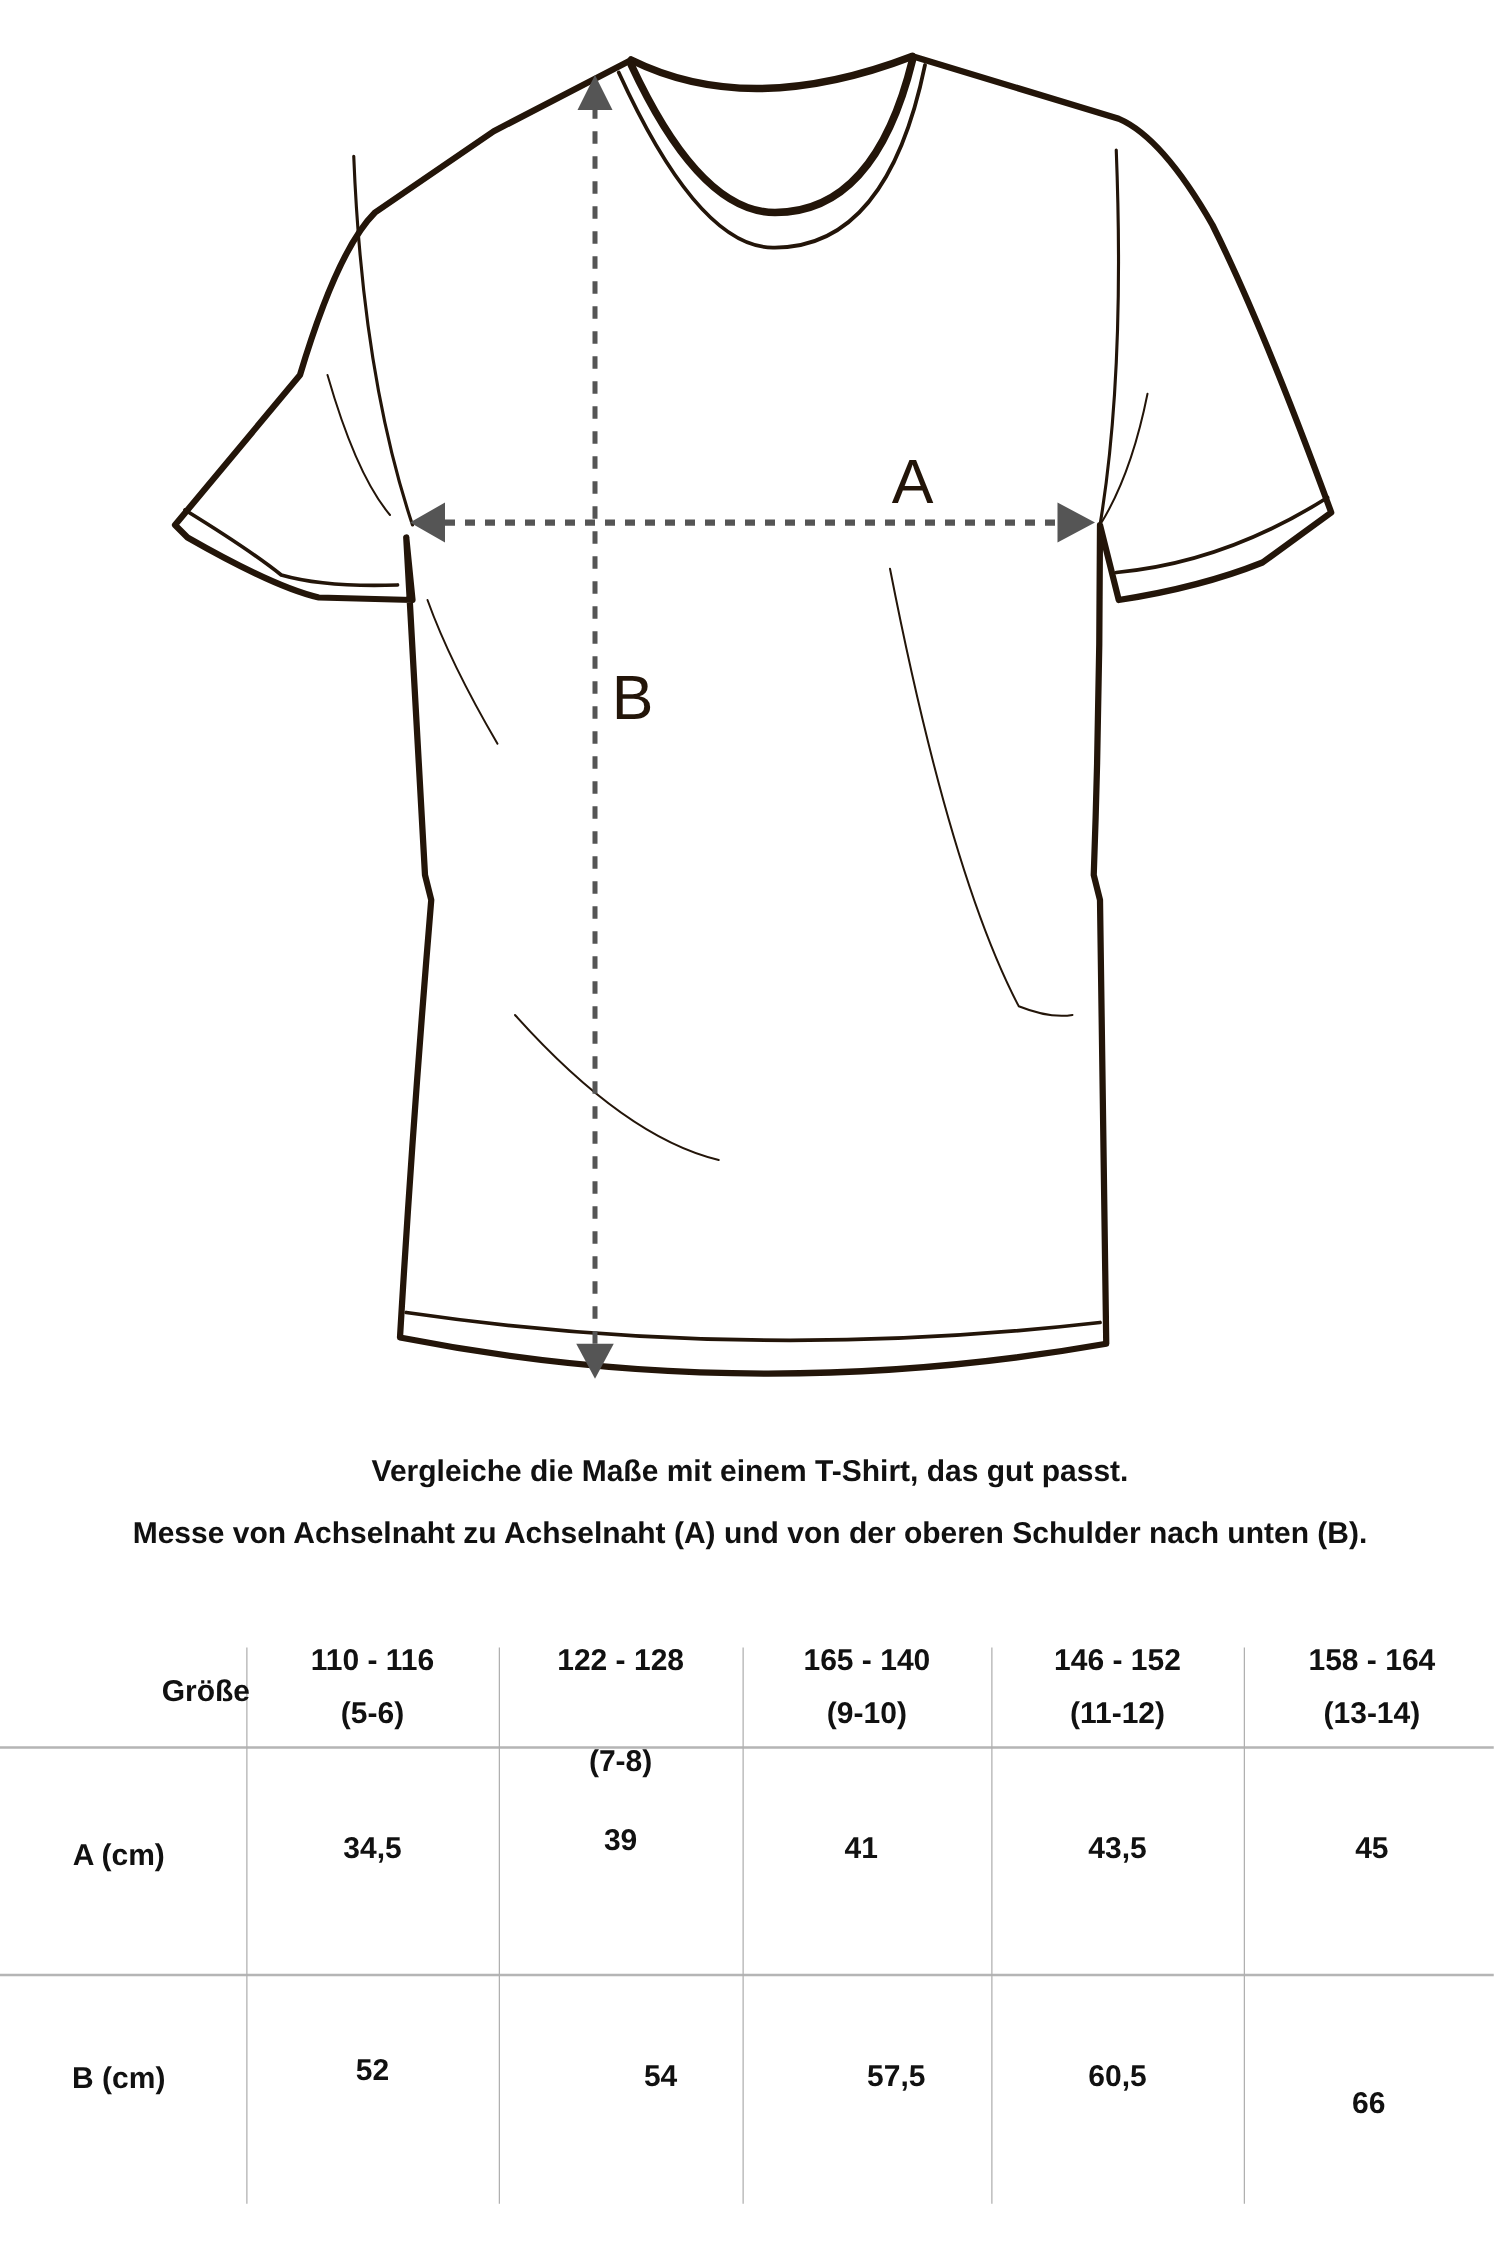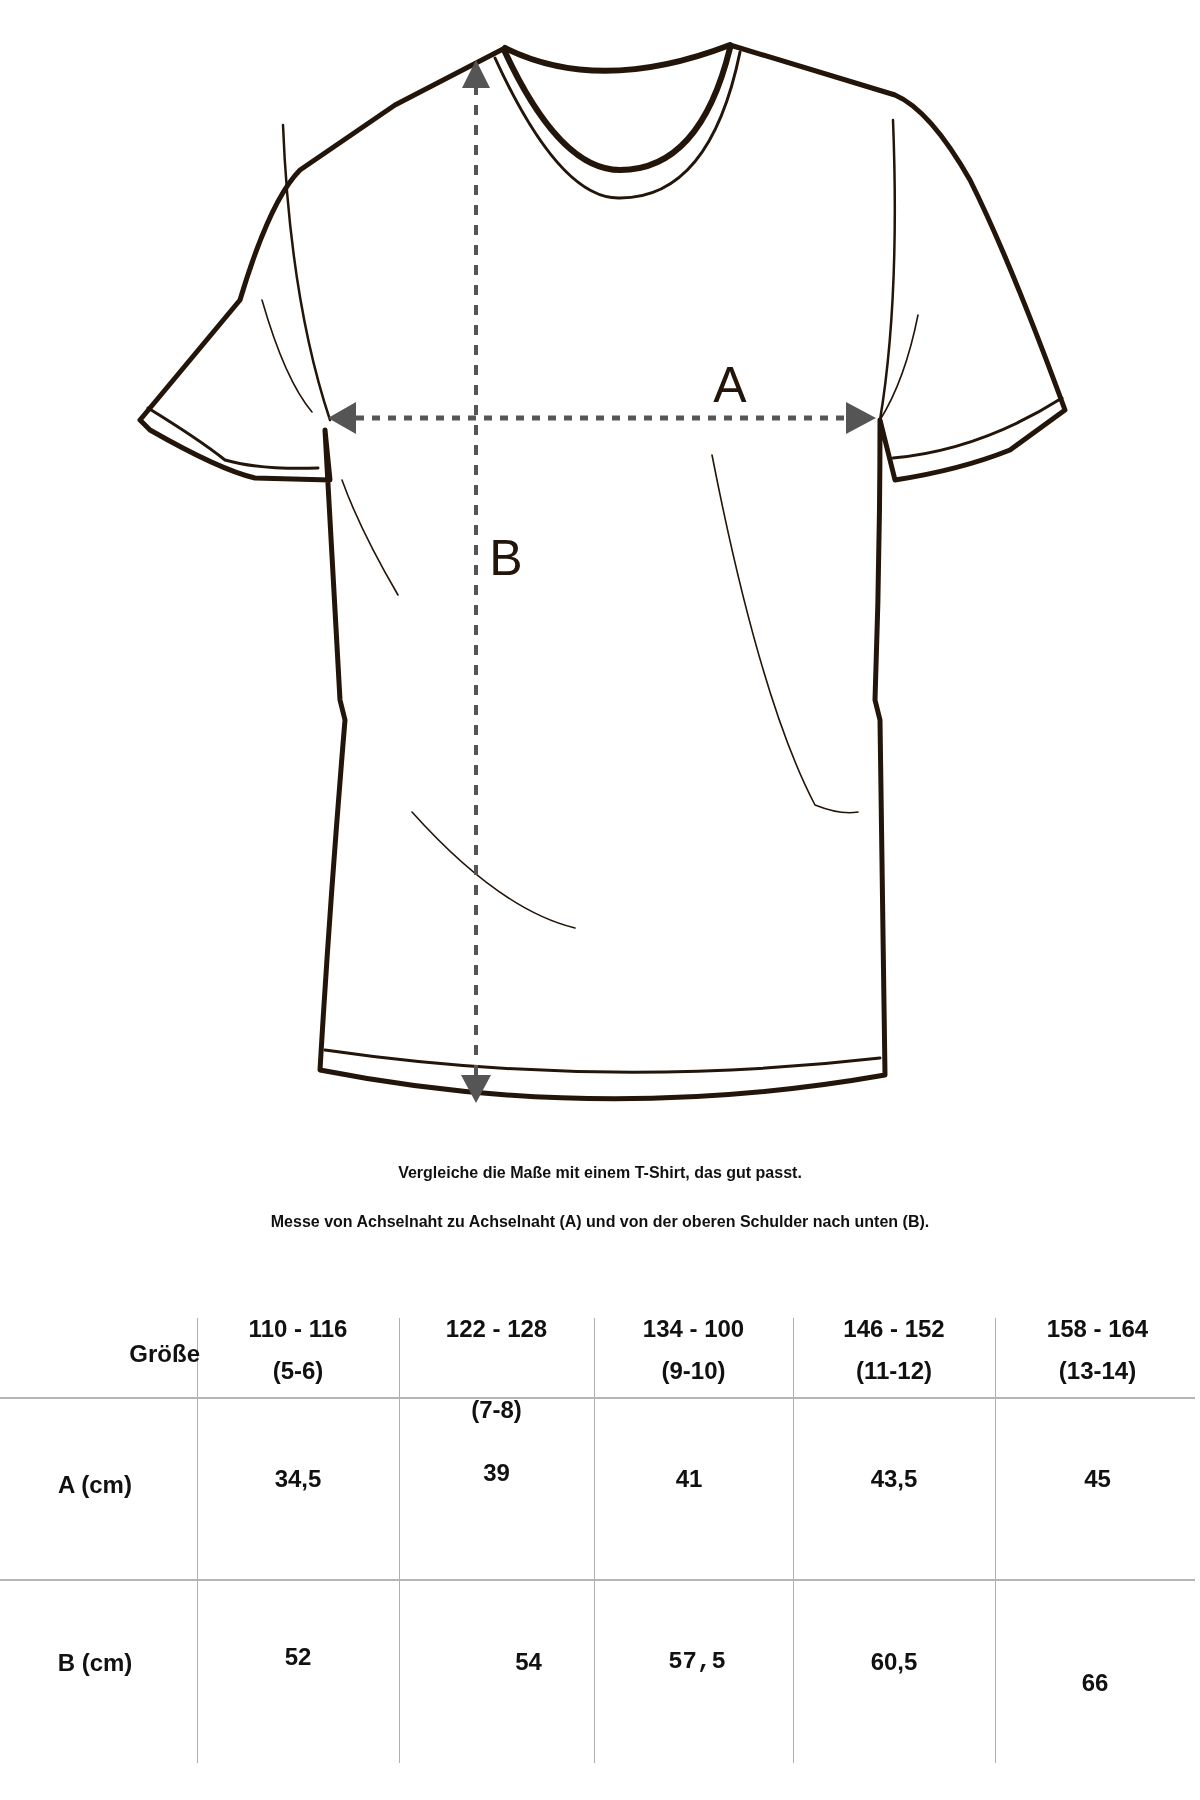--- a/index.html
+++ b/index.html
@@ -1,18 +1,18 @@
 <!DOCTYPE html>
 <html><head>
 <meta charset="utf-8">
 <style>
   html, body { margin:0; padding:0; background:#ffffff; }
   body { width:1200px; height:1800px; position:relative; overflow:hidden; font-family:"Liberation Sans", sans-serif; color:#111; }
   #shirt { position:absolute; left:0; top:0; width:1200px; height:1130px; }
-  .instr { position:absolute; left:0; width:1200px; text-align:center; font-weight:bold; font-size:16px; color:#111; }
+  .instr { position:absolute; left:0; width:1200px; text-align:center; font-weight:bold; font-size:24px; color:#111; }
   #table { position:absolute; left:0; top:1300px; width:1200px; height:470px; }
   .hline { position:absolute; height:2px; background:#b5b5b5; }
   .vline { position:absolute; width:1px; background:#b0b0b0; }
   .cell { position:absolute; text-align:center; font-weight:bold; font-size:24px; line-height:42px; color:#111; }
 </style>
 </head>
 <body>
 
 <svg id="shirt" viewBox="0 0 1200 1130" xmlns="http://www.w3.org/2000/svg">
   <g fill="none" stroke="#231509" stroke-linecap="round" stroke-linejoin="round">
@@ -66,35 +66,35 @@
   <div class="vline" style="left:995px;top:18px;height:445px;"></div>
 
   <div class="cell" style="left:0;width:200px;top:33px;text-align:right;">Größe</div>
 
   <div class="cell" style="left:197px;width:202px;top:8px;">110 - 116</div>
   <div class="cell" style="left:197px;width:202px;top:50px;">(5-6)</div>
 
   <div class="cell" style="left:399px;width:195px;top:8px;">122 - 128</div>
   <div class="cell" style="left:399px;width:195px;top:50px;margin-top:39px;">(7-8)</div>
 
-  <div class="cell" style="left:594px;width:199px;top:8px;">134 - 100</div>
+  <div class="cell" style="left:594px;width:199px;top:8px;">165 - 140</div>
   <div class="cell" style="left:594px;width:199px;top:50px;">(9-10)</div>
 
   <div class="cell" style="left:793px;width:202px;top:8px;">146 - 152</div>
   <div class="cell" style="left:793px;width:202px;top:50px;">(11-12)</div>
 
   <div class="cell" style="left:995px;width:205px;top:8px;">158 - 164</div>
   <div class="cell" style="left:995px;width:205px;top:50px;">(13-14)</div>
 
   <div class="cell" style="left:0;width:190px;top:164px;text-align:center;">A (cm)</div>
   <div class="cell" style="left:197px;width:202px;top:158px;">34,5</div>
   <div class="cell" style="left:399px;width:195px;top:152px;">39</div>
   <div class="cell" style="left:594px;width:190px;top:158px;">41</div>
   <div class="cell" style="left:793px;width:202px;top:158px;">43,5</div>
   <div class="cell" style="left:995px;width:205px;top:158px;">45</div>
 
   <div class="cell" style="left:0;width:190px;top:342px;">B (cm)</div>
   <div class="cell" style="left:197px;width:202px;top:336px;">52</div>
   <div class="cell" style="left:399px;width:195px;top:341px;margin-left:32px;">54</div>
-  <div class="cell" style="left:602px;width:190px;top:341px;font-family:Liberation Mono, monospace;">57,5</div>
+  <div class="cell" style="left:622px;width:190px;top:341px;">57,5</div>
   <div class="cell" style="left:793px;width:202px;top:341px;">60,5</div>
   <div class="cell" style="left:995px;width:200px;top:362px;">66</div>
 </div>
 
 </body></html>

